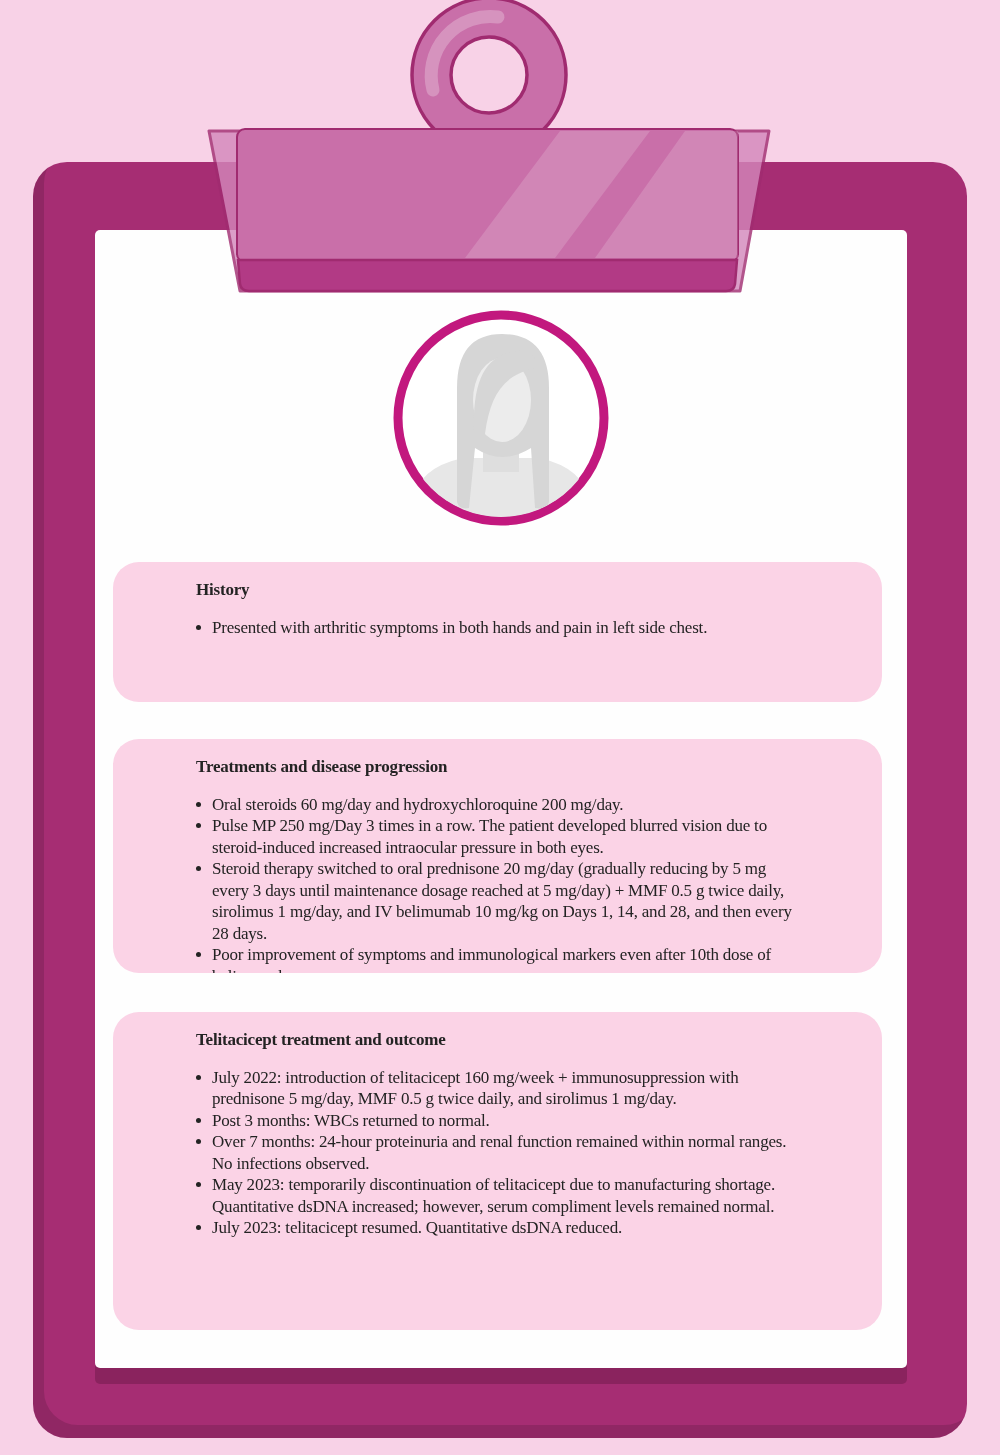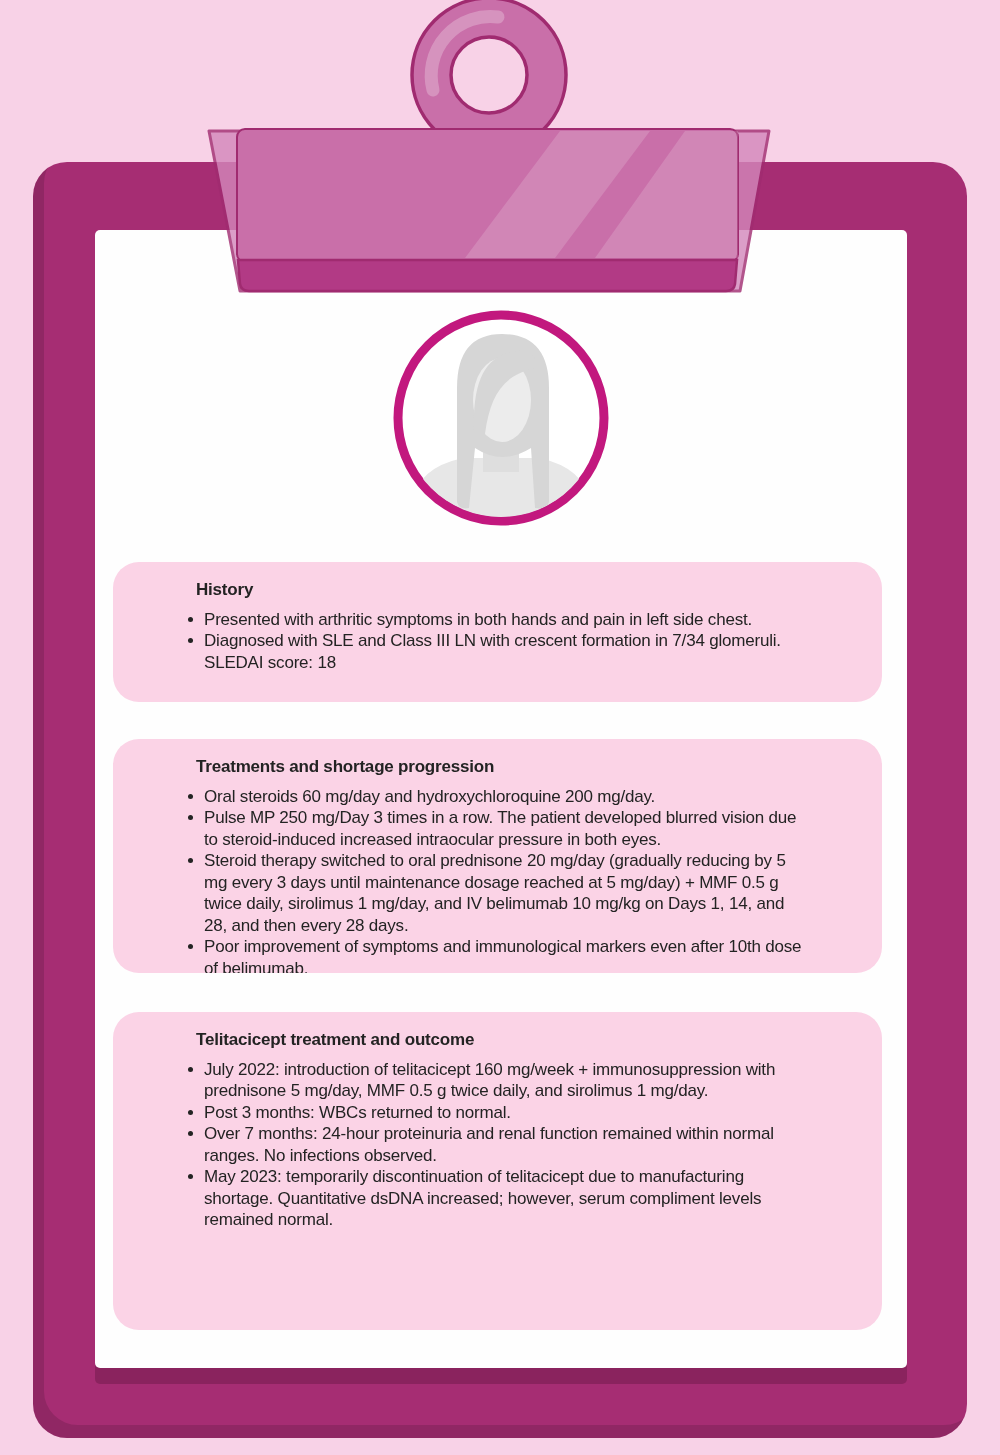--- a/index.html
+++ b/index.html
@@ -1,19 +1,19 @@
 <!DOCTYPE html>
 <html style="--bg: #f8d2e7; --frame: #a62d73; --paper: #fefefe; --box: #fbd3e6; --text: #232323; --clip: #c96fa9; --clip-light: #d387bb; --clip-dark: #b23a85; --clip-outline: #a02b70; --avatar-ring: #c2187e; --silhouette: #d6d6d6;"><head>
 <meta charset="utf-8">
 <style>
   html,body { margin:0; padding:0; }
   .stage {
     position:relative; width:1000px; height:1455px; overflow:hidden;
     background: var(--bg, #f8d2e7);
-    font-family:Liberation Sans, sans-serif;
+    font-family:Liberation Serif, serif;
     color: var(--text, #232323);
   }
   .frame {
     position:absolute; left:33px; top:162px; width:934px; height:1276px;
     background: var(--frame, #a62d73);
     border-radius:34px;
     box-shadow: inset 11px -13px 0 rgba(0,0,0,0.13);
   }
   .paper {
     position:absolute; left:95px; top:230px; width:812px; height:1138px;
@@ -30,21 +30,21 @@
     border-radius:26px;
     padding:17px 66px 14px 83px;
     overflow:hidden;
     font-size:17px; line-height:21.5px; letter-spacing:-0.2px;
   }
   .box-history      { top:562px;  height:140px; }
   .box-treatments   { top:739px;  height:234px; }
   .box-telitacicept { top:1012px; height:318px; }
 
   .box h3 { margin:0; font-size:17px; line-height:21.5px; font-weight:bold; }
-  .box ul { margin:8px; padding:0; list-style:none; }
+  .box ul { margin:16px; padding:0; list-style:none; }
   .box li { position:relative; }
   .box li::before {
     content:""; position:absolute; left:-16px; top:8px;
     width:5px; height:5px; border-radius:50%;
     background: var(--text, #232323);
   }
 </style>
 </head>
 <body>
 
@@ -85,37 +85,37 @@
         <ellipse cx="113" cy="94" rx="29" ry="42" fill="#ececec"></ellipse>
         <path d="M85,128 C83,66 100,46 136,44 C146,49 150,57 148,62 C114,68 101,90 96,128 Z" fill="var(--silhouette, #d6d6d6)"></path>
       </g>
     </svg>
   </div>
 
   <section class="box box-history">
     <h3>History</h3>
     <ul>
       <li>Presented with arthritic symptoms in both hands and pain in left side chest.</li>
-      <li>Diagnosed with SLE and Class III LN with crescent formation in 7/34 glomeruli. SLEDAI score: 18</li>
     </ul>
   </section>
 
   <section class="box box-treatments">
-    <h3>Treatments and shortage progression</h3>
+    <h3>Treatments and disease progression</h3>
     <ul>
       <li>Oral steroids 60 mg/day and hydroxychloroquine 200 mg/day.</li>
       <li>Pulse MP 250 mg/Day 3 times in a row. The patient developed blurred vision due to steroid-induced increased intraocular pressure in both eyes.</li>
       <li>Steroid therapy switched to oral prednisone 20 mg/day (gradually reducing by 5 mg every 3 days until maintenance dosage reached at 5 mg/day) + MMF 0.5 g twice daily, sirolimus 1 mg/day, and IV belimumab 10 mg/kg on Days 1, 14, and 28, and then every 28 days.</li>
       <li>Poor improvement of symptoms and immunological markers even after 10th dose of belimumab.</li>
     </ul>
   </section>
 
   <section class="box box-telitacicept">
     <h3>Telitacicept treatment and outcome</h3>
     <ul>
       <li>July 2022: introduction of telitacicept 160 mg/week + immunosuppression with prednisone 5 mg/day, MMF 0.5 g twice daily, and sirolimus 1 mg/day.</li>
       <li>Post 3 months: WBCs returned to normal.</li>
       <li>Over 7 months: 24-hour proteinuria and renal function remained within normal ranges. No infections observed.</li>
       <li>May 2023: temporarily discontinuation of telitacicept due to manufacturing shortage. Quantitative dsDNA increased; however, serum compliment levels remained normal.</li>
+      <li>July 2023: telitacicept resumed. Quantitative dsDNA reduced.</li>
     </ul>
   </section>
 
 </div>
 
 </body></html>

